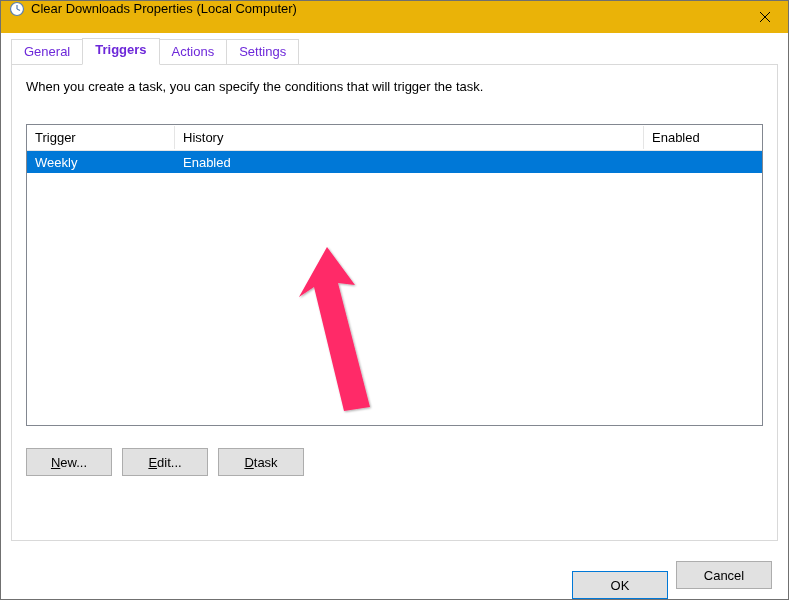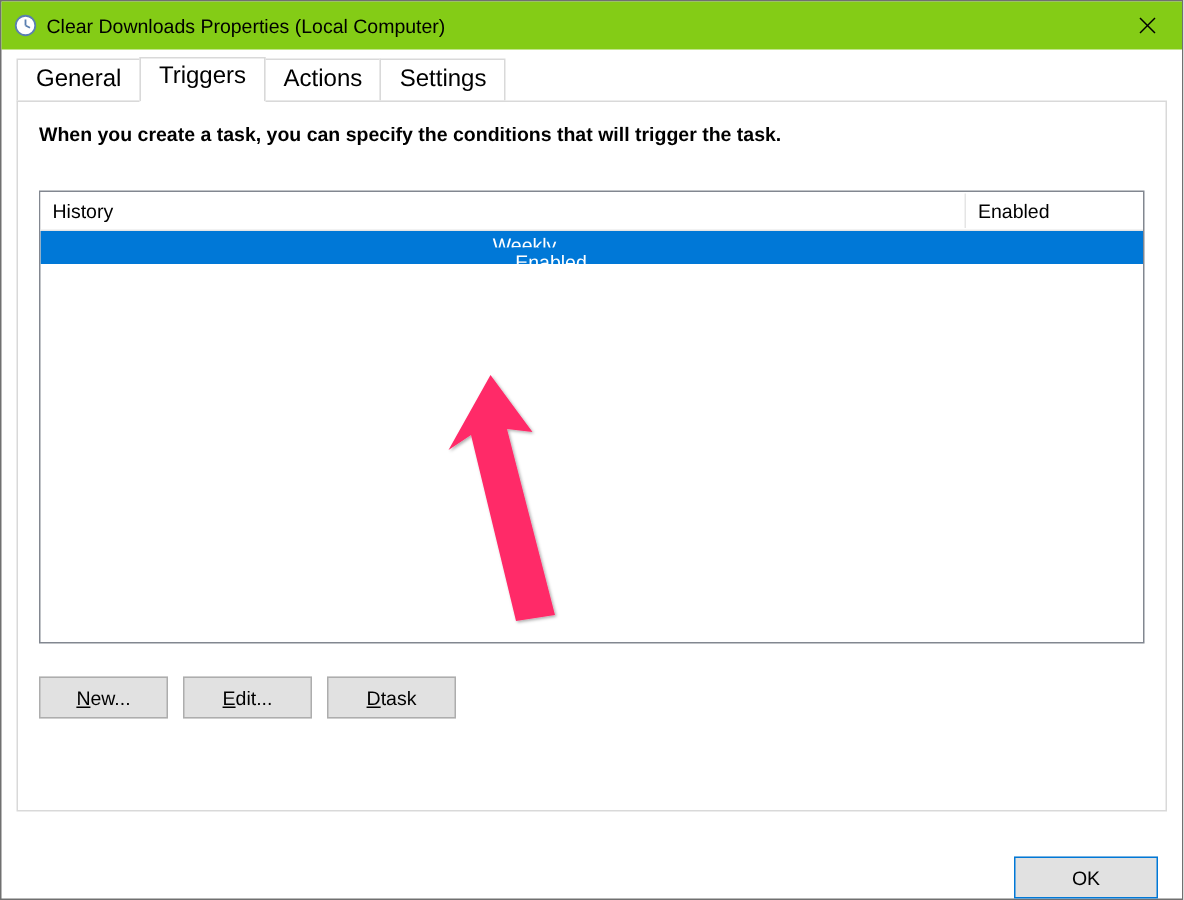--- a/index.html
+++ b/index.html
@@ -15,23 +15,23 @@
   width: 789px;
   height: 600px;
   border: 1px solid #707070;
   background: #fff;
   display: flex;
   flex-direction: column;
 }
 .titlebar {
   height: 32px;
   display: flex;
-  align-items: center;
+  align-items: flex-start;
   padding: 0 0 0 8px;
-  background: #84cc16;
+  background: #eab308;
 }
 .titlebar .icon {
   width: 16px; height: 16px;
   margin-right: 6px;
   display: inline-flex; align-items: center; justify-content: center;
 }
 .titlebar .title {
   font-size: 13px;
   color: #000;
   flex: 1;
@@ -50,52 +50,53 @@
   display: flex;
   flex-direction: column;
 }
 .tabstrip {
   display: flex;
   position: relative;
   margin-bottom: -1px;
 }
 .tab {
   padding: 4px 12px 5px 12px;
-  font-size: 16px;
+  font-size: 13px;
   border: 1px solid #d9d9d9;
   border-bottom: 1px solid #d9d9d9;
   background: #fff;
-  color: #000000;
+  color: #6d28d9;
   cursor: pointer;
   margin-right: -1px;
   position: relative;
 }
 .tab.active {
   border: 1px solid #d9d9d9;
   border-bottom: 1px solid #fff;
   background: #fff;
   z-index: 2;
   padding-top: 3px;
   padding-bottom: 6px;
   margin-top: -1px;
+  font-weight: bold;
 }
 .tabpage {
   border: 1px solid #d9d9d9;
   background: #fff;
   flex: 1;
   padding: 14px 14px 14px 14px;
   display: flex;
   flex-direction: column;
   position: relative;
 }
 .intro {
   font-size: 13px;
   color: #000;
   margin-bottom: 30px;
-  font-weight: 700;
+  font-weight: 400;
 }
 .listview {
   border: 1px solid #828790;
   background: #fff;
   height: 302px;
   display: flex;
   flex-direction: column;
   position: relative;
 }
 .lv-header {
@@ -114,21 +115,21 @@
 .col-trigger { width: 148px; }
 .col-details { flex: 1; }
 .col-status  { width: 118px; border-right: none; }
 .lv-body { flex: 1; overflow: auto; }
 .lv-row {
   display: flex;
   height: 22px;
   align-items: center;
   font-size: 13px;
 }
-.lv-row.selected { background: #0078d7; color: #fff; flex-direction: column; }
+.lv-row.selected { background: #0078d7; color: #fff; }
 .lv-cell { padding: 2px 8px; overflow: hidden; white-space: nowrap; }
 
 .btnrow {
   display: flex;
   gap: 10px;
   margin-top: 22px;
 }
 .btn {
   min-width: 86px;
   height: 28px;
@@ -190,20 +191,21 @@
       <div class="tab">Actions</div>
       <div class="tab">Settings</div>
     </div>
 
     <div class="tabpage">
 
       <div class="intro">When you create a task, you can specify the conditions that will trigger the task.</div>
 
       <div class="listview">
         <div class="lv-header">
+          <div class="lv-hcell col-trigger">Trigger</div>
           <div class="lv-hcell col-details">History</div>
           <div class="lv-hcell col-status">Enabled</div>
         </div>
         <div class="lv-body">
           <div class="lv-row selected">
             <div class="lv-cell col-trigger">Weekly</div>
             <div class="lv-cell col-status">Enabled</div>
           </div>
         </div>
       </div>
@@ -231,15 +233,16 @@
         </defs>
         <polygon points="50,10 78,48 61,46 93,170 67,174 37,50 22,60" fill="#ff2a68" filter="url(#ds)"></polygon>
       </svg>
 
     </div>
 
   </div>
 
   <div class="footer">
     <button class="btn default" style="min-width:96px">OK</button>
+    <button class="btn" style="min-width:96px">Cancel</button>
   </div>
 
 </div>
 
 </body></html>

